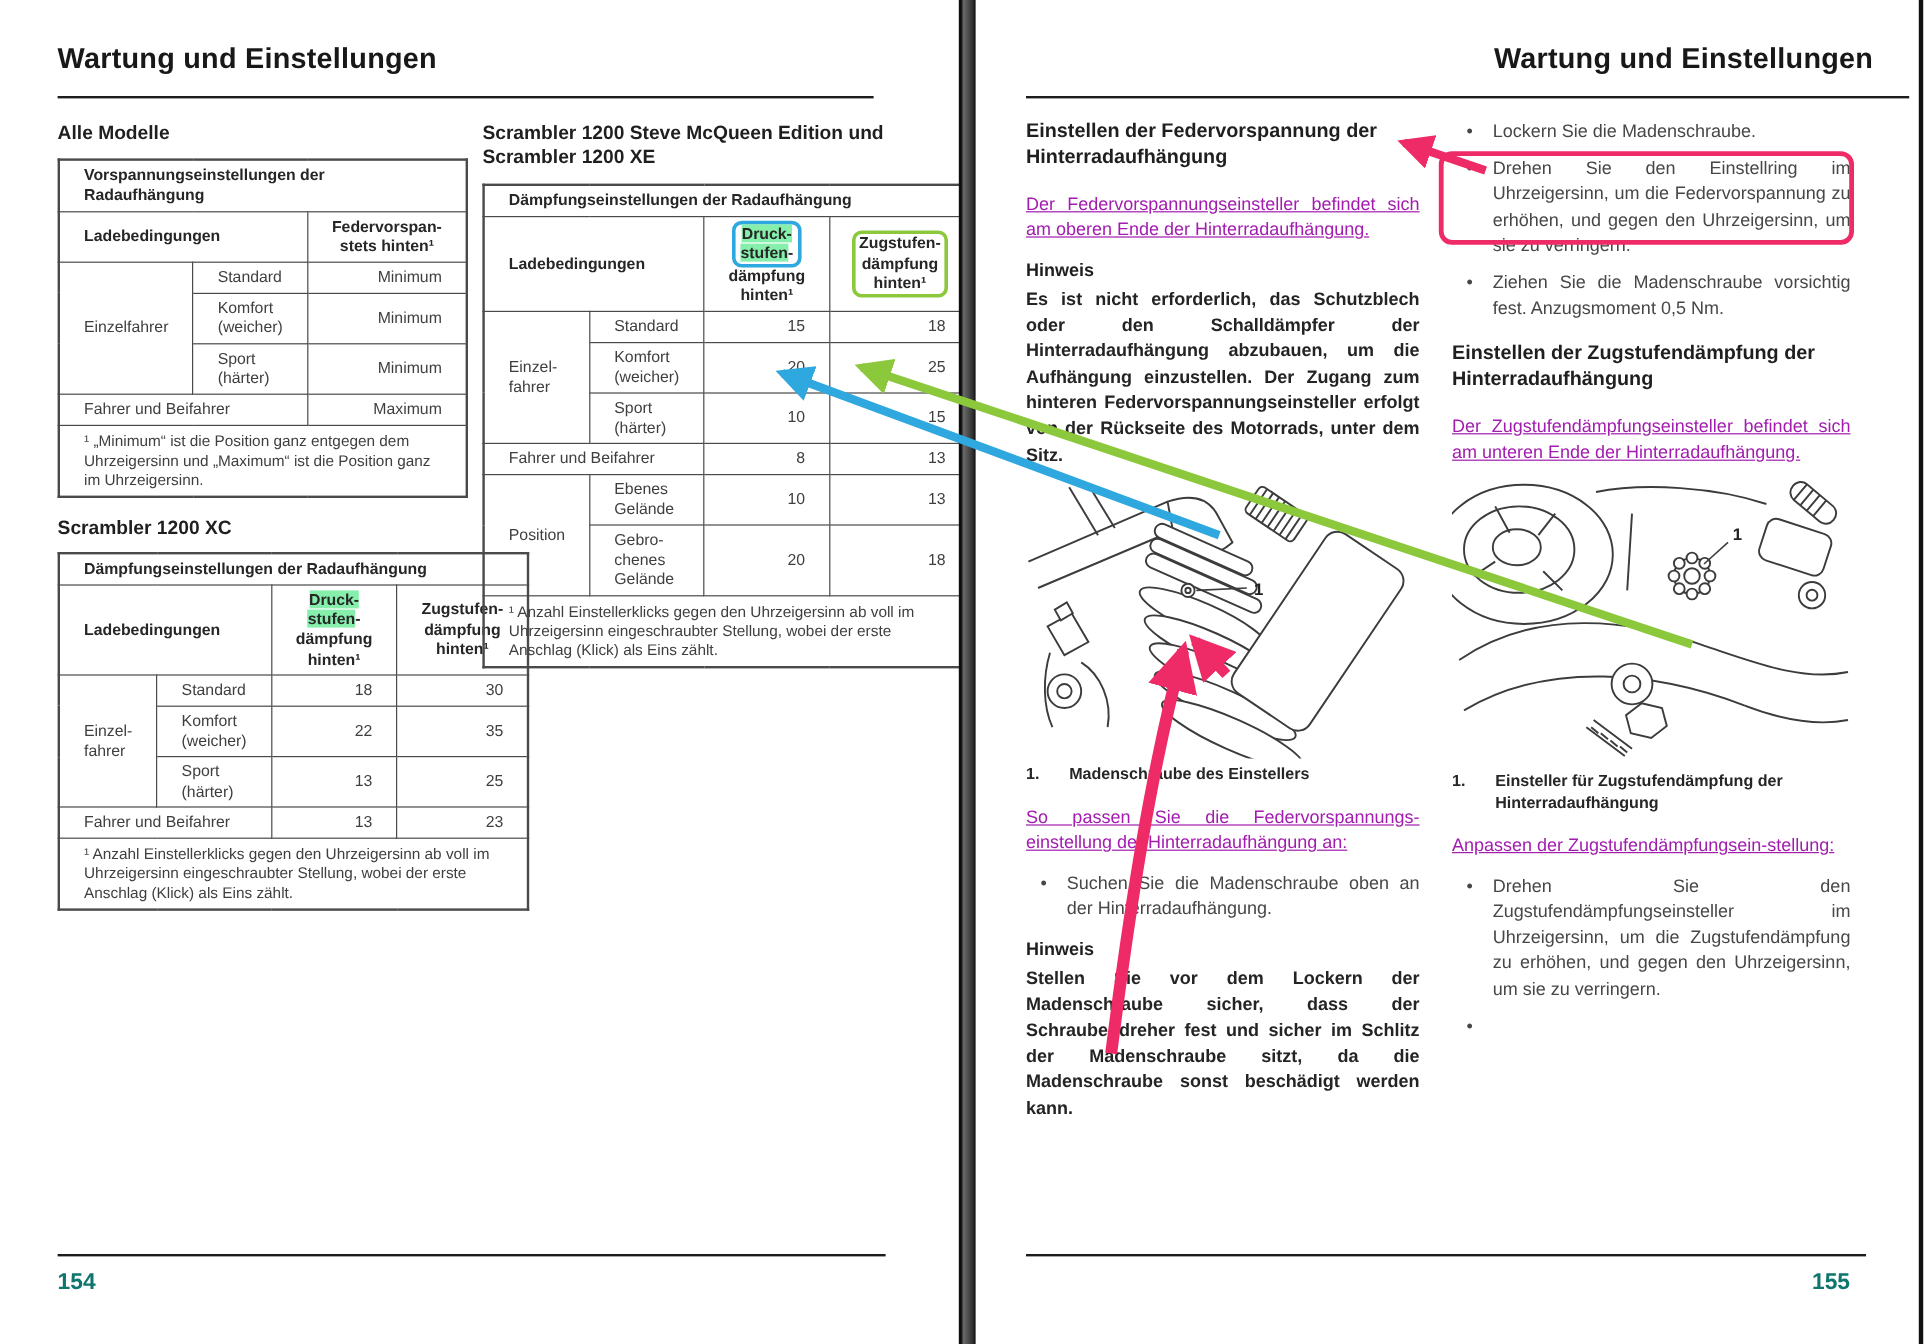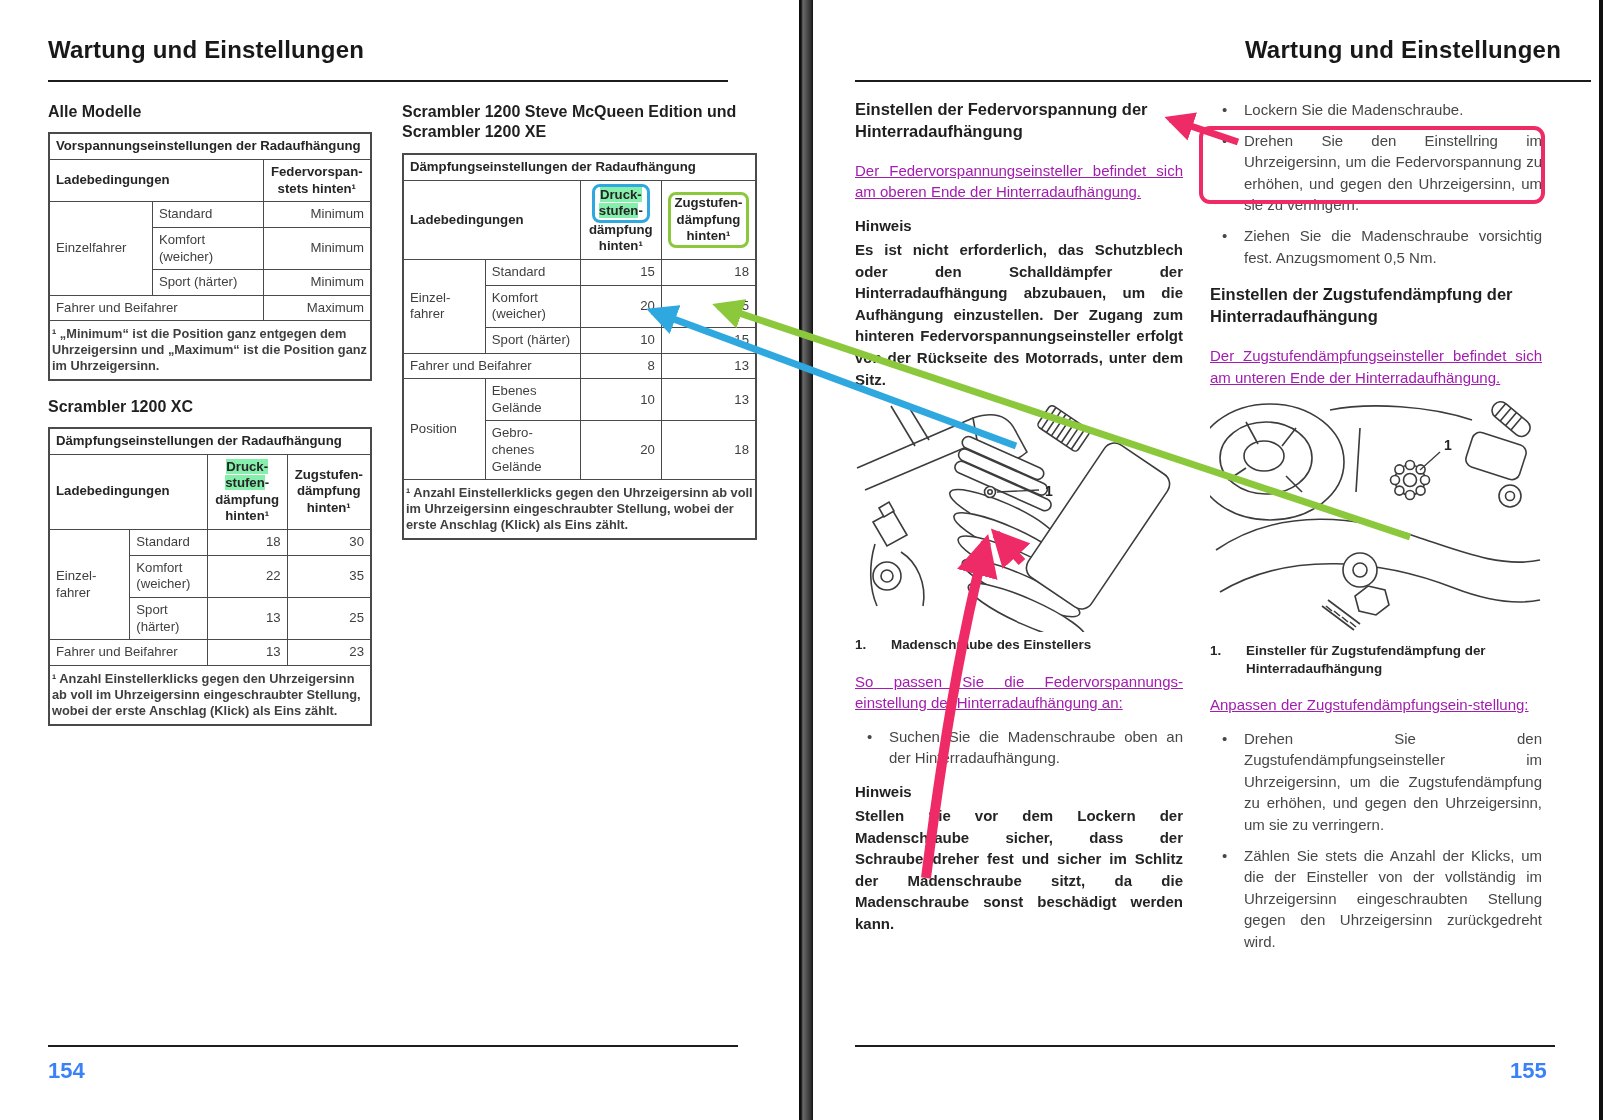--- a/index.html
+++ b/index.html
@@ -1,35 +1,35 @@
 <!DOCTYPE html>
 <html><head>
 <meta charset="utf-8">
 <style>
   html,body{margin:0;padding:0;background:#fff;}
   .canvas{position:relative;width:1603px;height:1120px;background:#ffffff;overflow:hidden;
           font-family:"Liberation Sans", sans-serif;color:#3f3f3f;}
   
   .pagehead{position:absolute;top:36px;font-size:24px;font-weight:bold;color:#181818;letter-spacing:.2px;}
   .hrule{position:absolute;height:2px;background:#1c1c1c;}
-  .pagenum{position:absolute;font-size:22px;font-weight:bold;color:#3b82f6;}
+  .pagenum{position:absolute;font-size:19px;font-weight:bold;color:#0f766e;}
   .divider{position:absolute;left:799px;top:0;width:14px;height:1120px;
            background:linear-gradient(to right,#0e0e0e 0,#0e0e0e 2px,#6a6a6a 4px,#4c4c4c 8px,#2c2c2c 12px,#0e0e0e 14px);}
   .edge-right{position:absolute;right:0;top:0;width:4px;height:1120px;background:#101010;}
   
   .h2{position:static;font-size:16px;font-weight:bold;color:#1f1f1f;line-height:1.28;margin:0 0 10px 0;}
   .h3{font-size:16.5px;font-weight:bold;color:#1f1f1f;line-height:1.33;margin:0 0 9px 0;}
   
   .dtable{border-collapse:collapse;width:100%;font-size:13.2px;line-height:1.26;color:#3f3f3f;
           border:2px solid #4a4a4a;}
-  .dtable td{border:1.5px solid #4a4a4a;padding:4px 6px;vertical-align:middle;}
+  .dtable td{border:1.5px solid #4a4a4a;padding:4px 20px;vertical-align:middle;}
   .dtable .ttl{font-weight:bold;color:#262626;}
   .dtable .colh{font-weight:bold;color:#262626;text-align:center;}
   .dtable .val{text-align:right;}
-  .dtable .fn{font-size:12.8px;line-height:1.25;padding:5px 2px;font-weight:bold;}
+  .dtable .fn{font-size:12.8px;line-height:1.25;padding:5px 20px;}
   .hl{background:#86efac;}
   .boxb{display:inline-block;border:3px solid #2FA8DF;border-radius:8px;padding:0 4px;margin:-1px -2px;}
   .boxg{display:inline-block;border:3px solid #8CC83C;border-radius:8px;padding:0 3px;margin:-1px -2px;}
   
   .col{position:absolute;}
   p.body{font-size:15px;line-height:21.6px;text-align:justify;margin:17px 0 12px 0;color:#a21caf;text-decoration:underline;}
   p.notelbl{font-size:15px;font-weight:bold;color:#1f1f1f;margin:14px 0 5px 0;}
   p.boldnote{font-size:15px;line-height:21.6px;text-align:justify;font-weight:bold;color:#242424;margin:0 0 14px 0;}
   .blist{margin:0;padding:0;list-style:none;}
   .blist .item{position:relative;padding-left:34px;margin:0 0 9px 0;font-size:15px;line-height:21.6px;
@@ -360,21 +360,20 @@
       </div>
 
       <p class="body">Anpassen der Zugstufendämpfungsein-stellung:</p>
       <ul class="blist">
         <li class="item">
           <span class="dot">•</span>
           <span>Drehen Sie den Zugstufendämpfungseinsteller im Uhrzeigersinn, um die Zugstufendämpfung zu erhöhen, und gegen den Uhrzeigersinn, um sie zu verringern.</span>
         </li>
         <li class="item">
           <span class="dot">•</span>
-          <span>Zählen Sie stets die Anzahl der Klicks, um die der Einsteller von der vollständig im Uhrzeigersinn eingeschraubten Stellung gegen den Uhrzeigersinn zurückgedreht wird.</span>
         </li>
       </ul>
     </div>
 
     <div class="hrule" style="left:855px;top:1045px;width:700px;"></div>
     <div class="pagenum" style="left:1510px;top:1058px;">155</div>
   </div>
 
   <svg class="overlay" width="1603" height="1120" viewBox="0 0 1603 1120">
     <defs>

